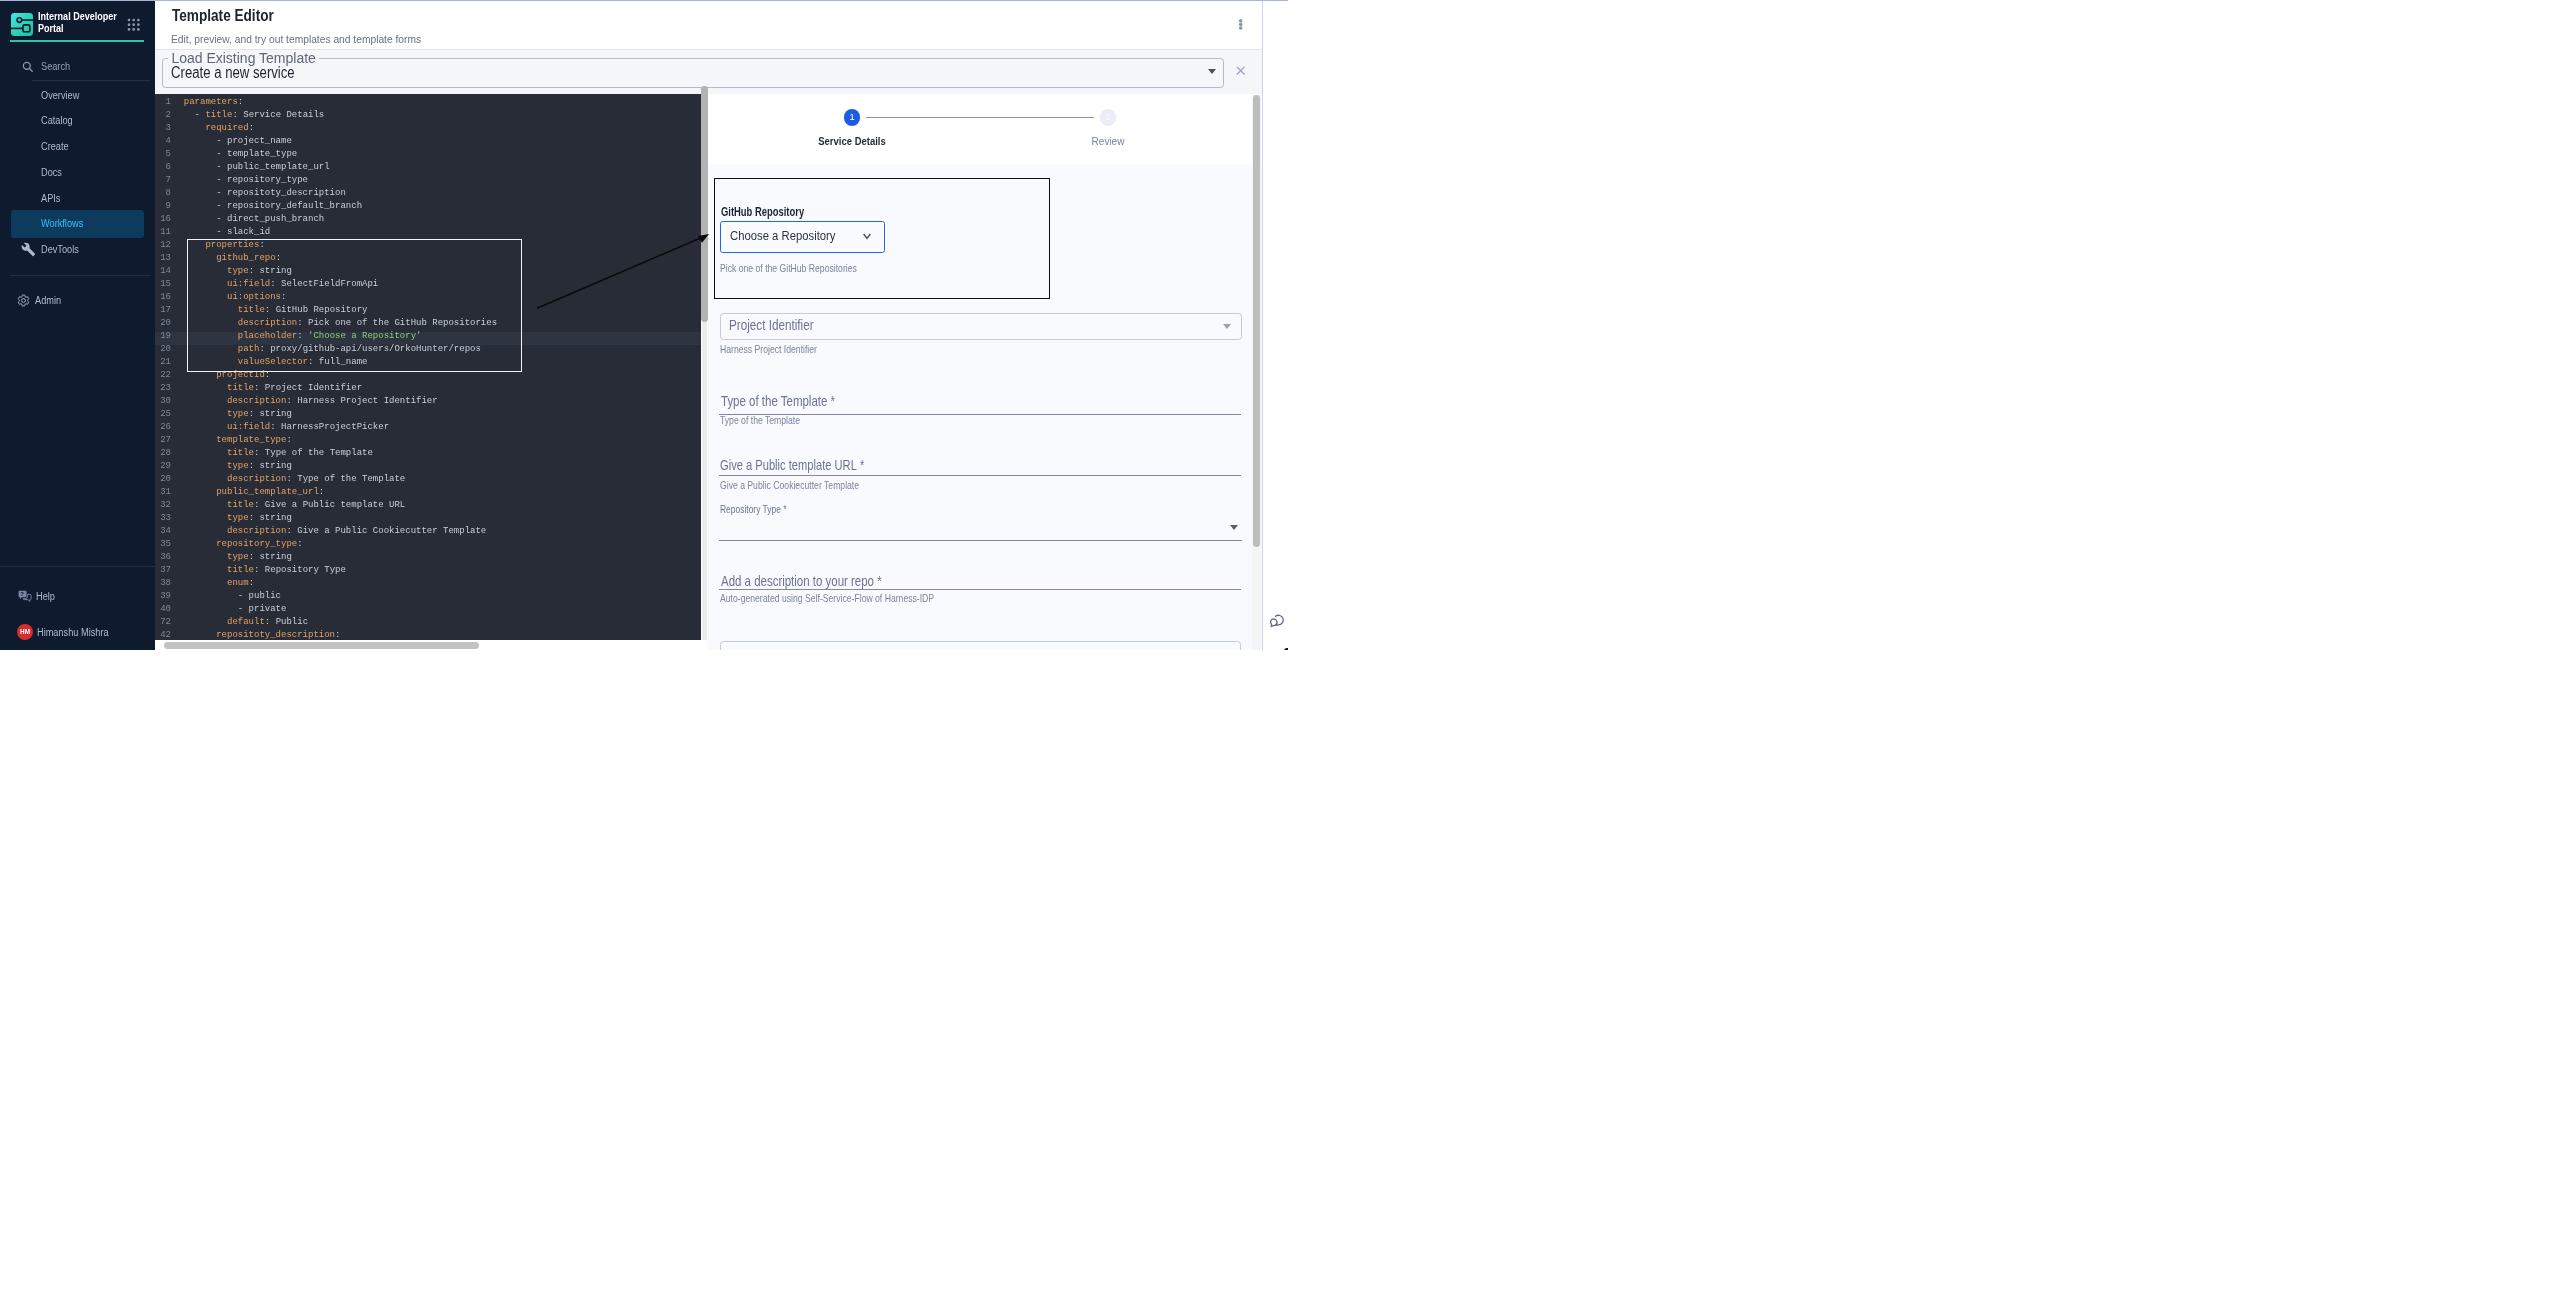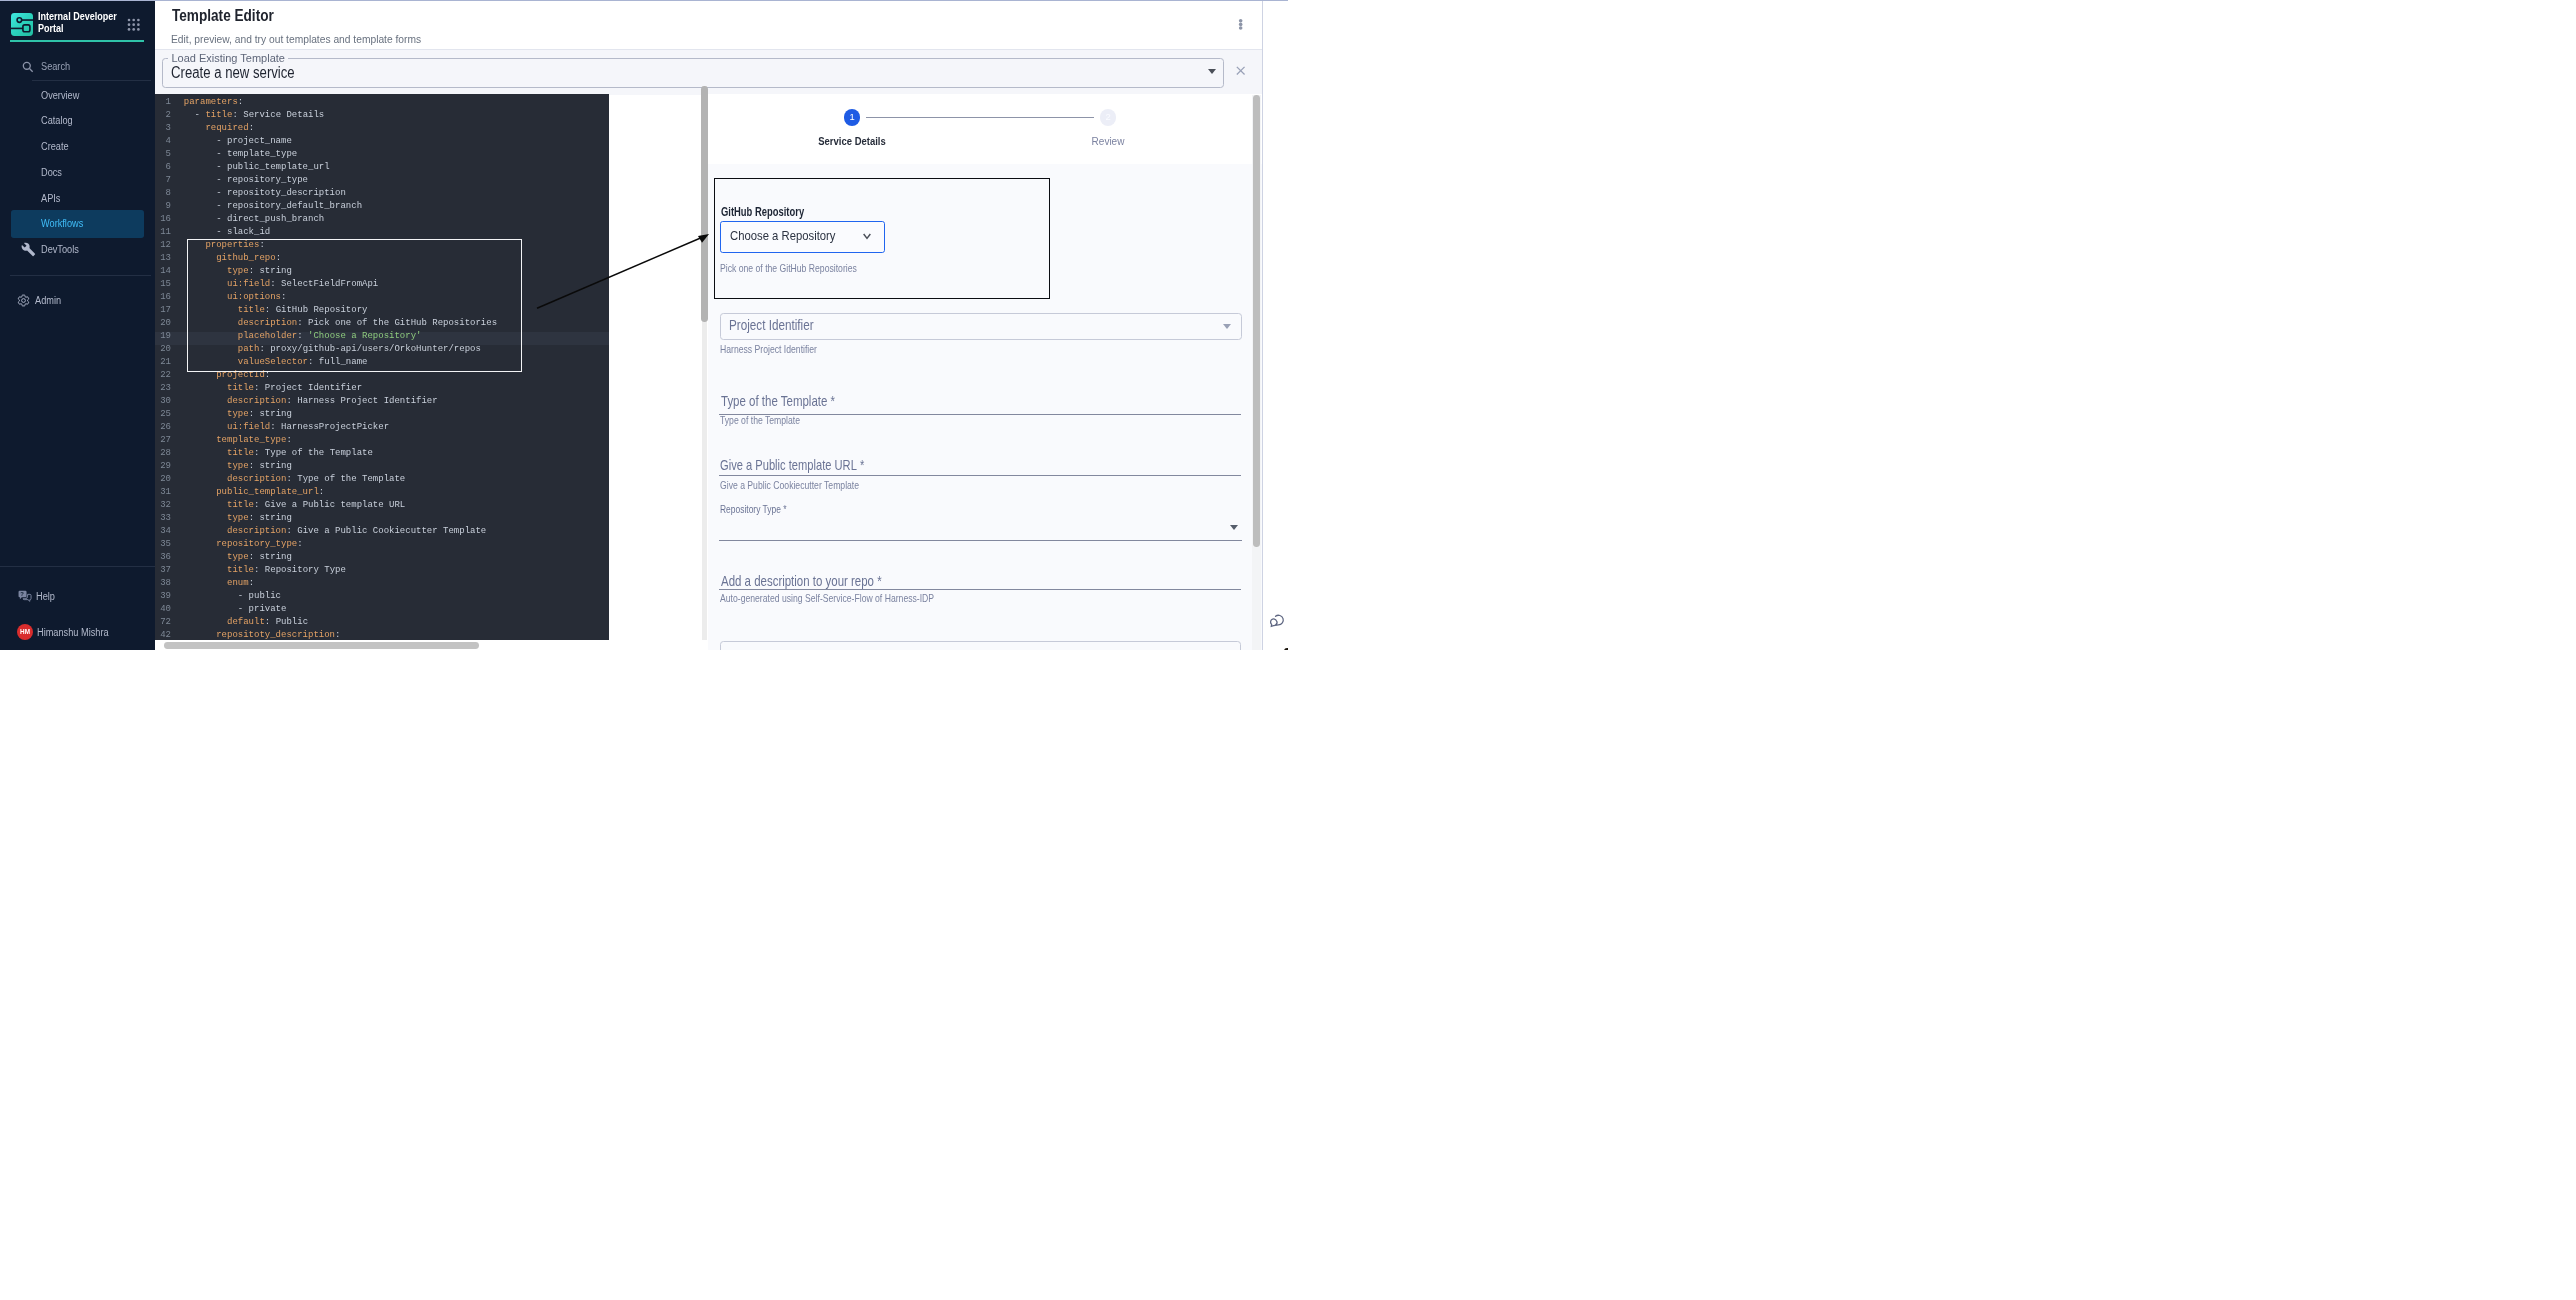--- a/index.html
+++ b/index.html
@@ -20,25 +20,25 @@
   .navtxt { color:#b3bacc; font-size:10px; transform:scaleX(.92); }
   .sep { position:absolute; background:#232f44; height:0.7px; }
 
   
   #main-h1 { left:172px; top:8.2px; font-size:16px; font-weight:700; color:#20242e; transform:scaleX(.85); }
   #main-sub { left:171px; top:34px; font-size:11.4px; color:#68717f; transform:scaleX(.9); }
 
   
   #loadbar { left:155px; top:49px; width:1107px; height:46px; background:#f5f6fa; border-top:0.7px solid #e2e5ee;}
   #loadfs { left:162px; top:58px; width:1062px; height:29.5px; border:0.7px solid #b5bac9; border-radius:3.4px; }
-  #loadlegend { left:168px; top:55px; font-size:11px; color:#5e6679; background:#f5f6fa; padding:0 3.4px; line-height:7.4px;}
+  #loadlegend { left:168px; top:55px; font-size:14px; color:#5e6679; background:#f5f6fa; padding:0 3.4px; line-height:7.4px;}
   #loadval { left:171px; top:65px; font-size:16px; color:#1f2430; transform:scaleX(.823); }
 
   
-  #editor { left:155px; top:94px; width:454px; height:546px; background:#272c36; overflow:hidden; }
+  #editor { left:155px; top:94px; width:546px; height:546px; background:#272c36; overflow:hidden; }
   #row19 { left:0px; top:238px; width:546px; height:13px; background:#2e3440; }
   #code { left:0; top:2.3px; font-family:"Liberation Mono", monospace; font-size:9px; line-height:13px; }
   .cl { white-space:pre; height:13px; }
   .ln { display:inline-block; width:16px; text-align:right; color:#7d8795; }
   .sp { display:inline-block; width:12.8px; }
   .k { color:#e3a265; }
   .v { color:#c9d0db; }
   .s { color:#8ecb7d; }
   #selbox { left:32px; top:145px; width:335px; height:133px; border:1.3px solid #f3f4f6; }
   #hscroll { left:164px; top:642px; width:315px; height:6.7px; background:#c3c3c3; border-radius:3.4px; }

